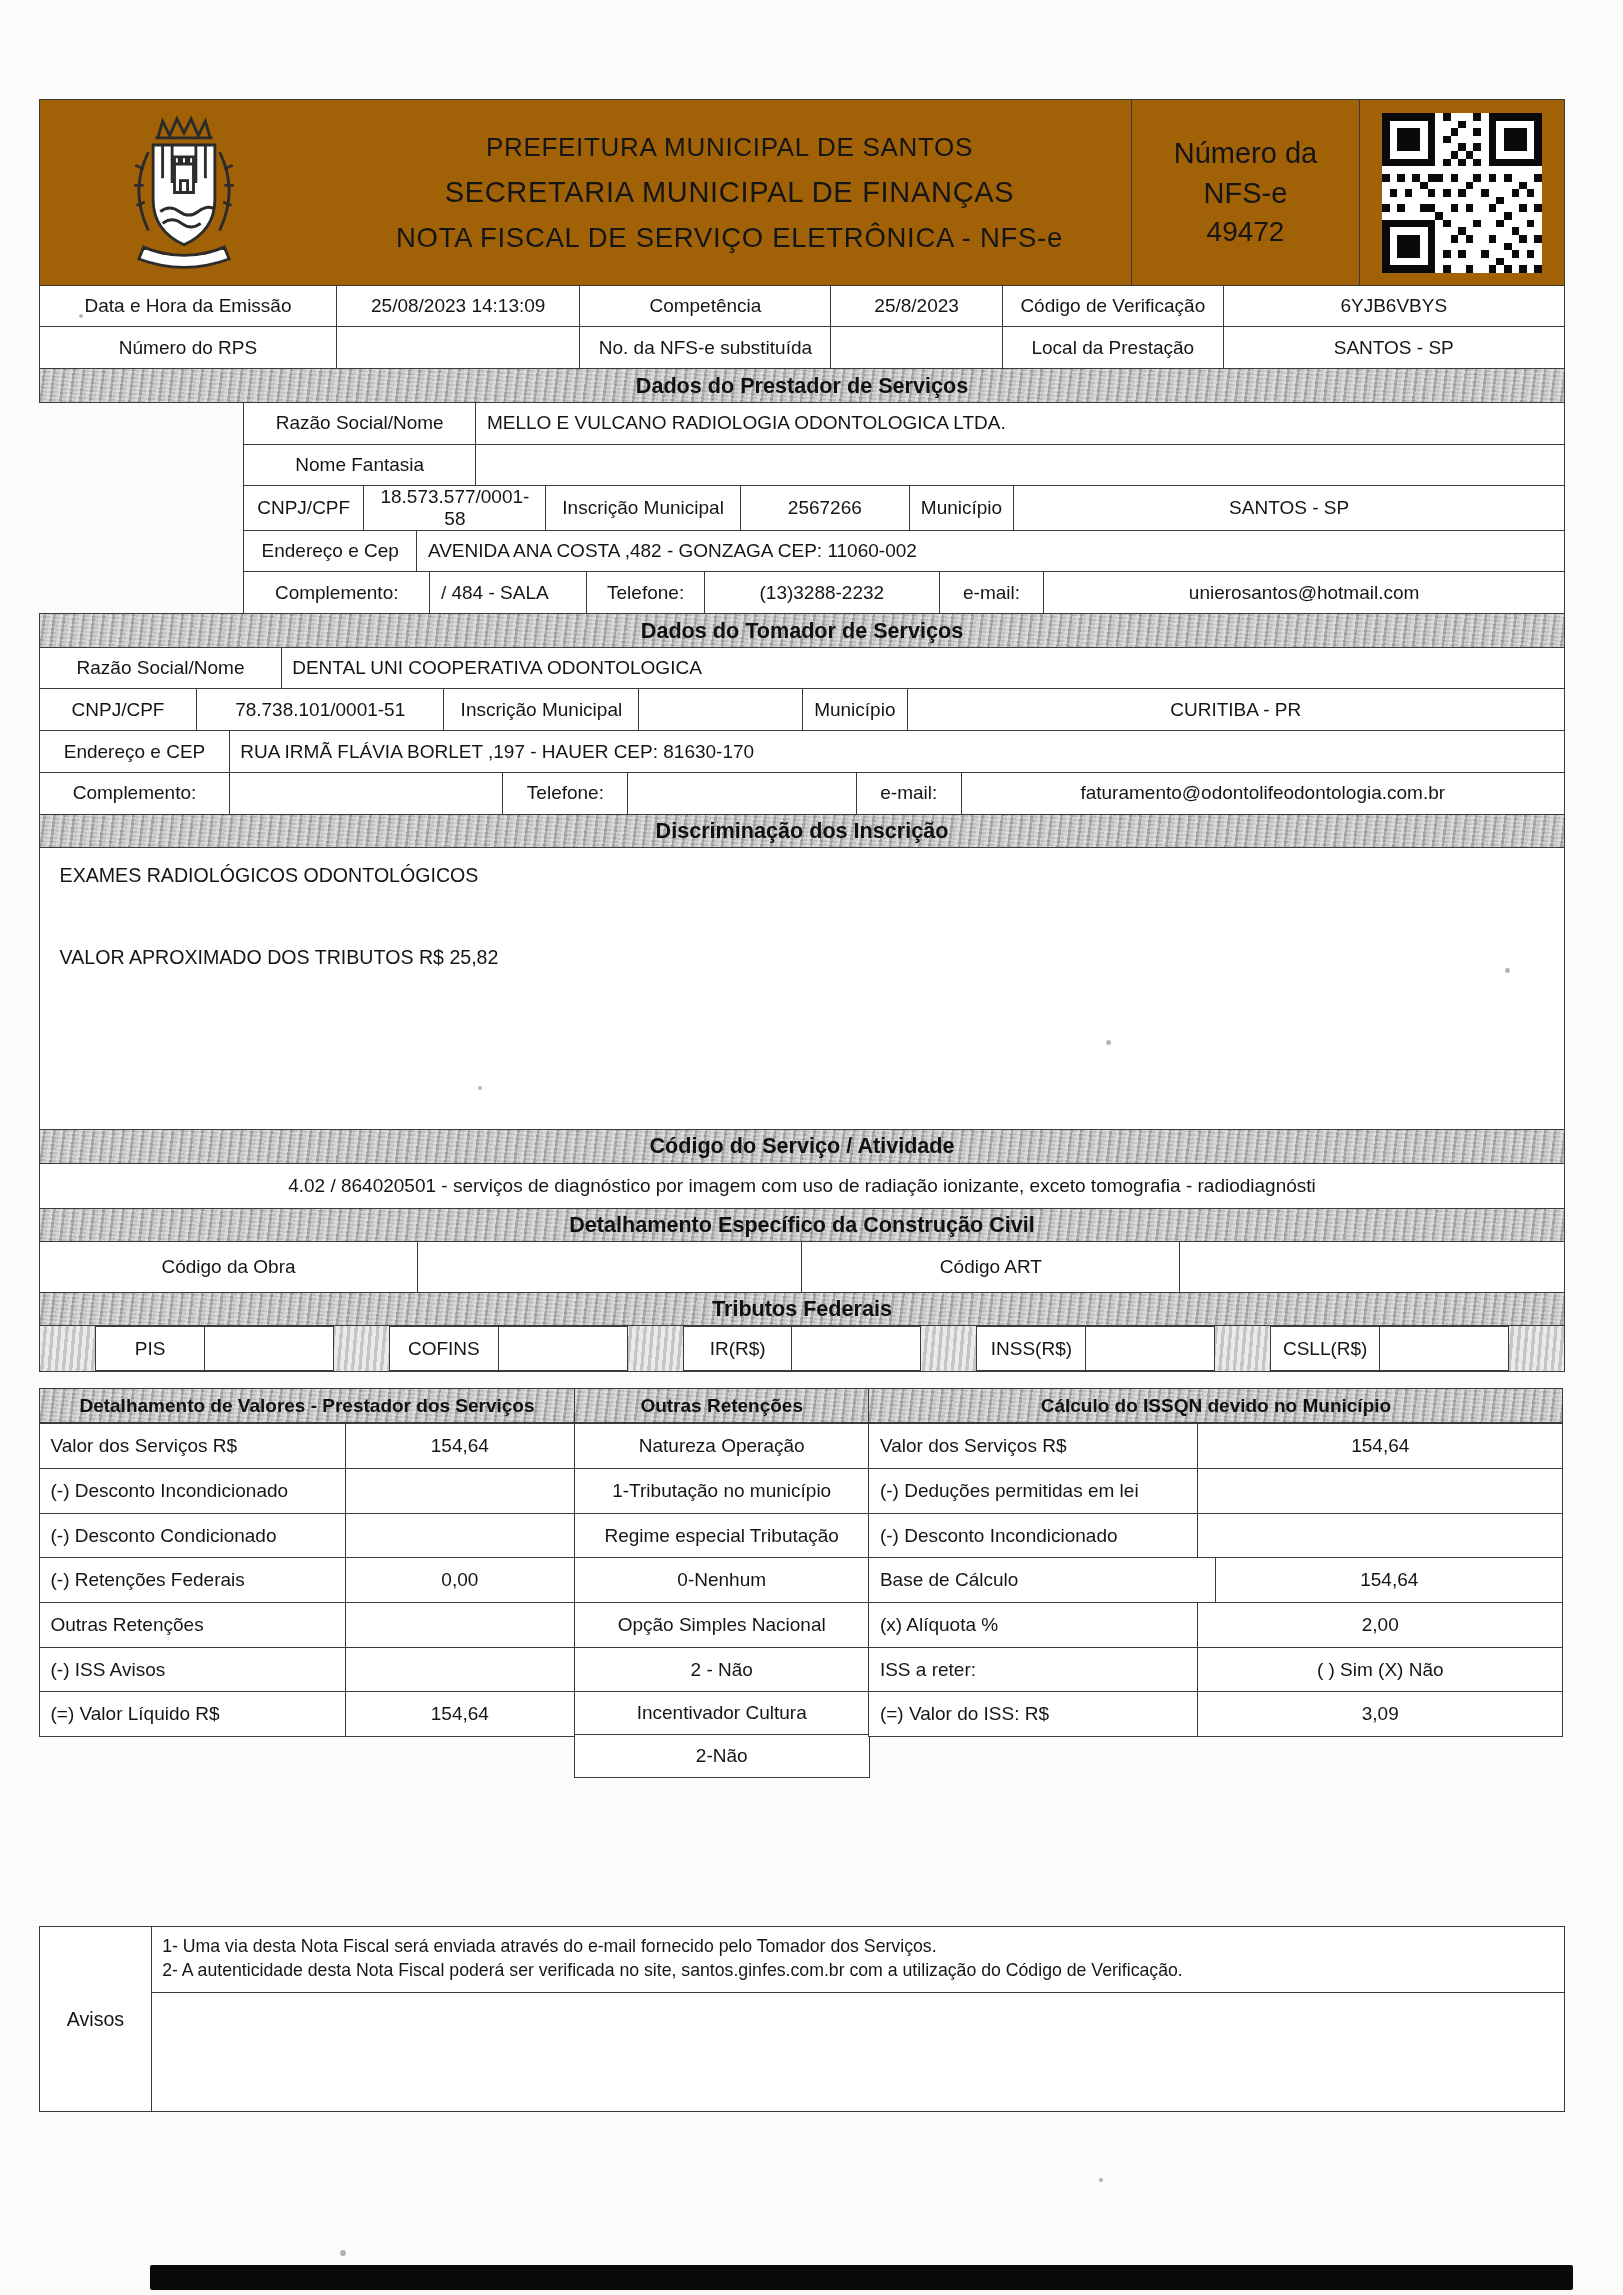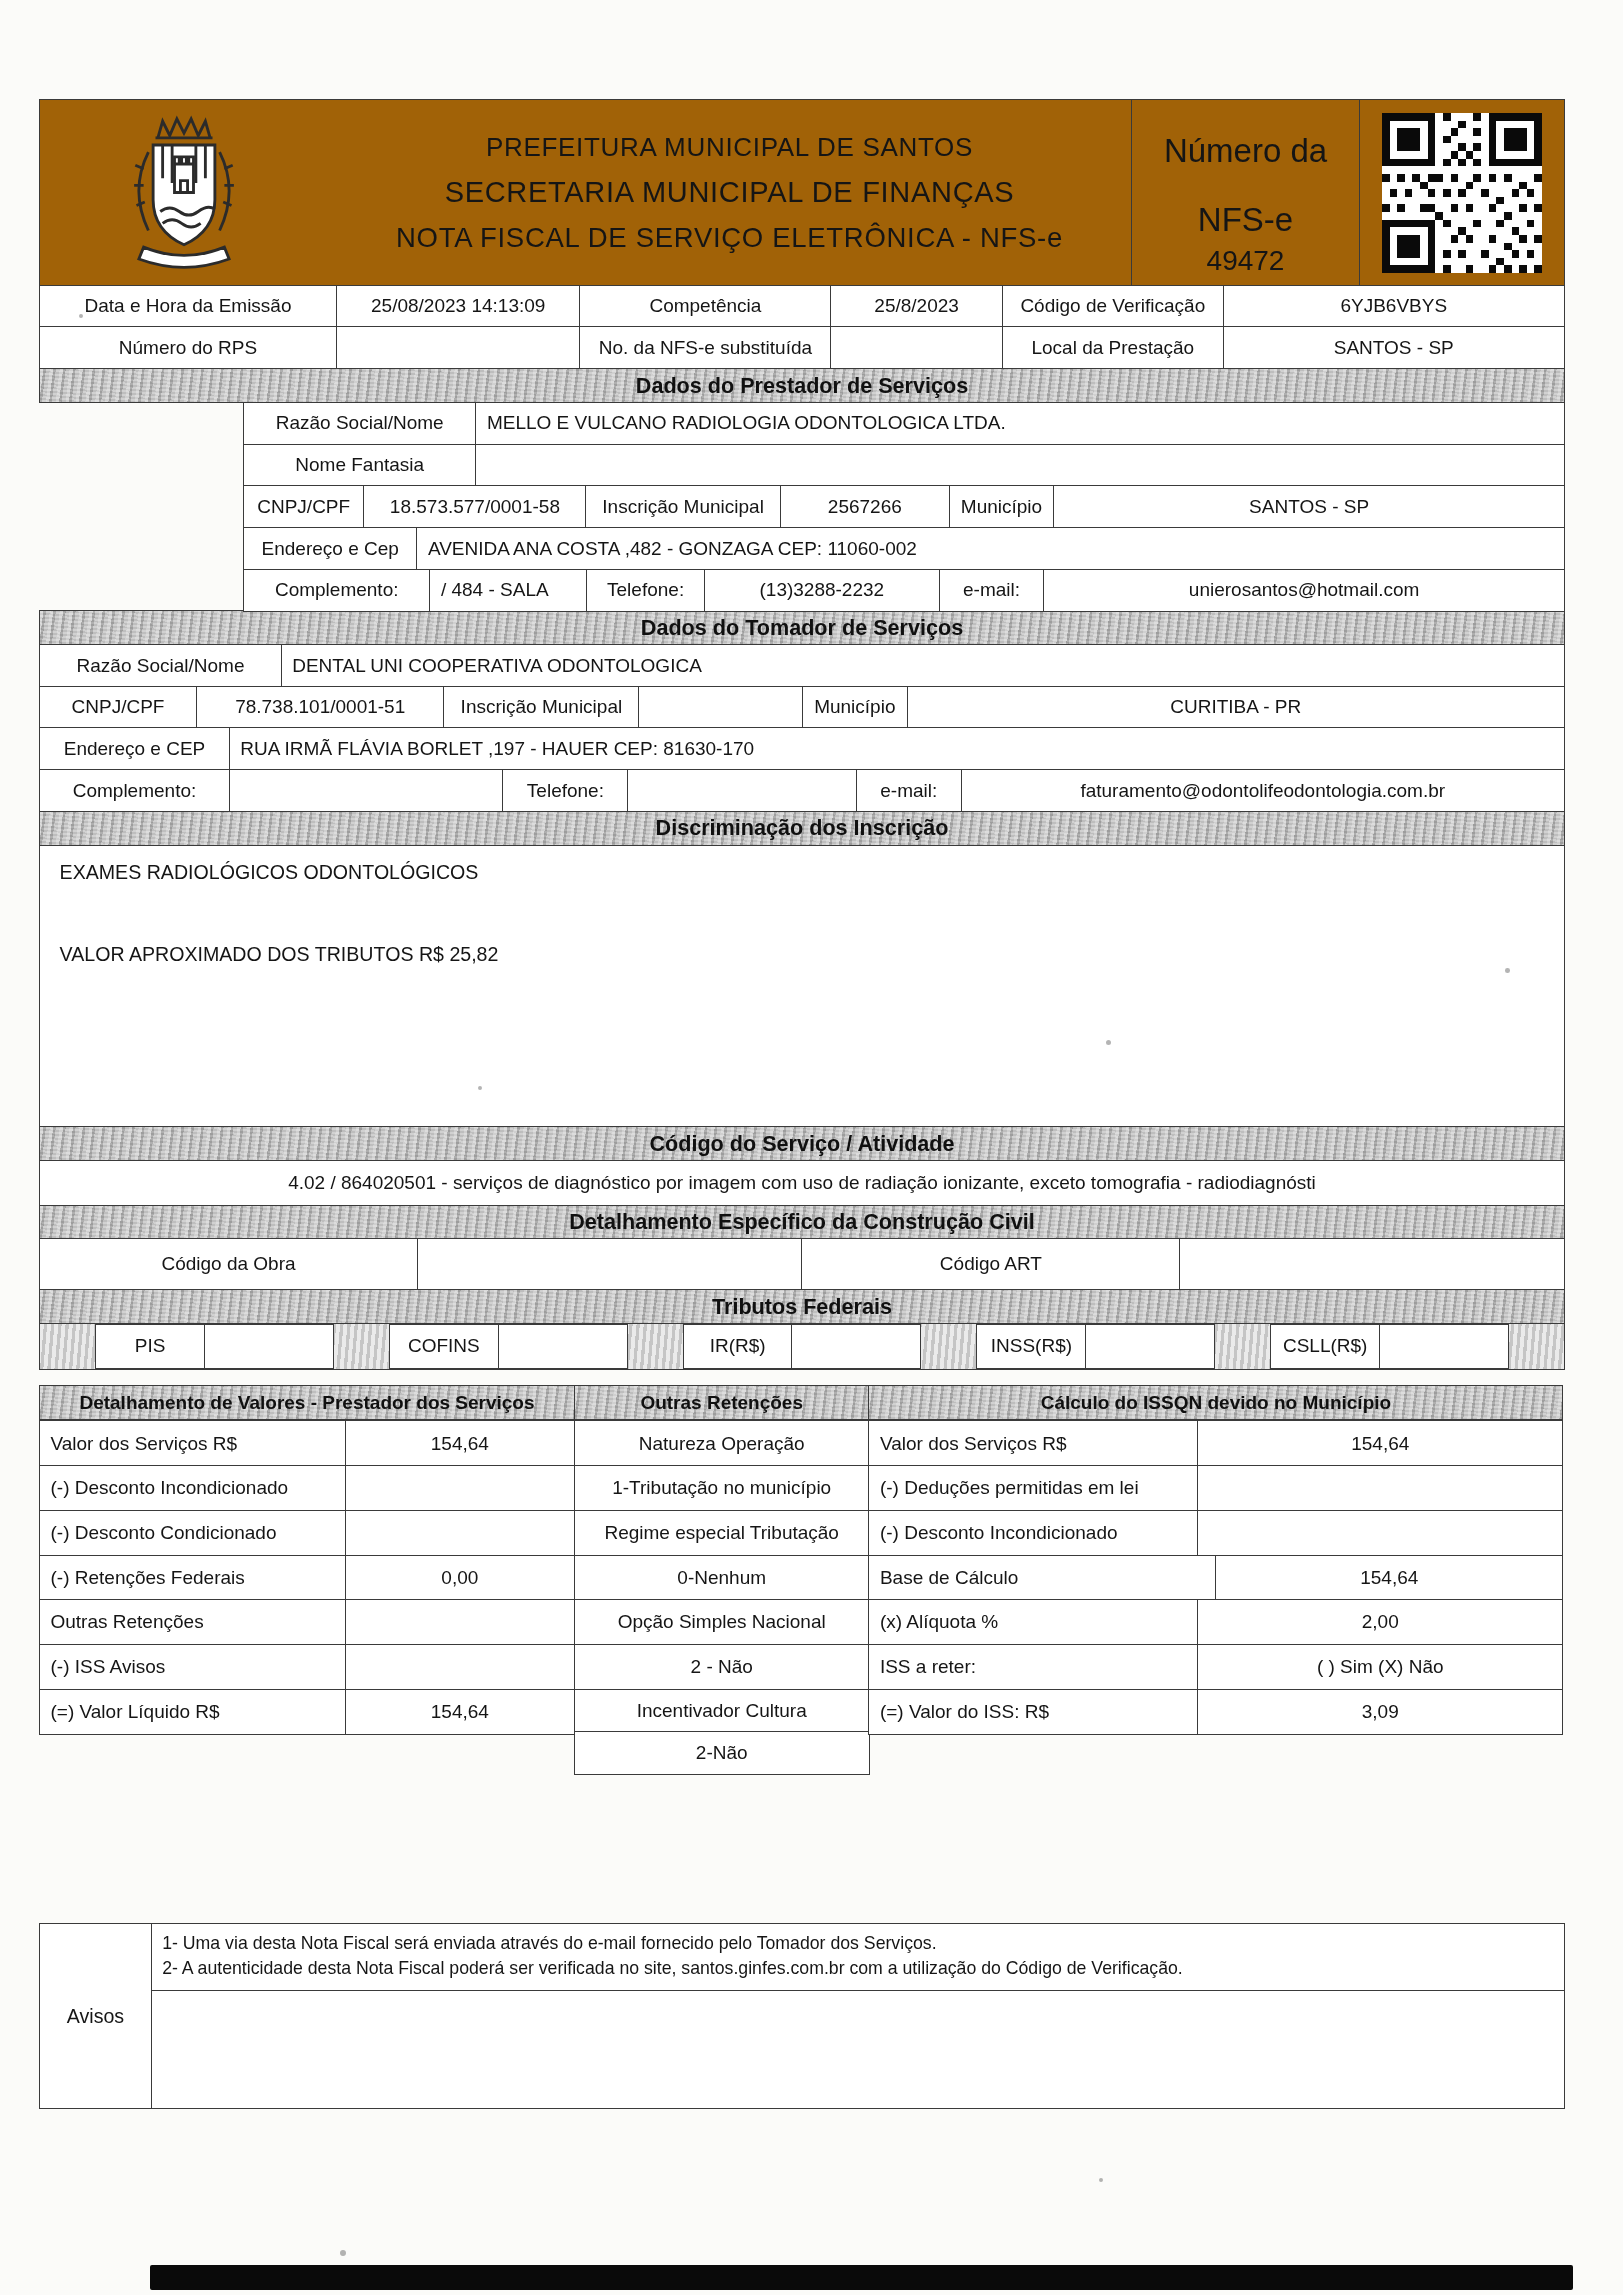--- a/index.html
+++ b/index.html
@@ -39,21 +39,21 @@
   .bar.small { font-size:19px; }
 
   
   .hdr { display:flex; border:1.3px solid #3a3a3a; height:187px; background:#a16207; }
   .hdr .logo { width:288px; display:flex; align-items:center; justify-content:center; }
   .hdr .titles { flex:1; display:flex; flex-direction:column; justify-content:center; gap:13px; text-align:center; }
   .t1 { font-size:26px; letter-spacing:0.7px; }
   .t2 { font-size:29px; letter-spacing:0.7px; }
   .t3 { font-size:27.5px; letter-spacing:0.7px; }
   .hdr .nfse { width:228px; border-left:1.3px solid #3a3a3a; display:flex; flex-direction:column; align-items:center; justify-content:center; gap:6.5px; }
-  .nfse-lbl { font-size:33px;margin-top:24px; }
+  .nfse-lbl { font-size:29px; }
   .nfse-num { font-size:28px; }
   .hdr .qr { width:205px; border-left:1.3px solid #3a3a3a; display:flex; align-items:center; justify-content:center; }
 
   
   .services { border:1.3px solid #3a3a3a; background:#fff; height:283px; padding:15.7px 19.6px; font-size:19.6px; }
   .services .l2 { margin-top:59px; }
 
   
   .trib {
     display:flex; border:1.3px solid #3a3a3a; height:47px; align-items:stretch;
@@ -172,21 +172,21 @@
     <div class="c grow">MELLO E VULCANO RADIOLOGIA ODONTOLOGICA LTDA.</div>
   </div>
   <div class="row">
     <div class="c sp" style="width:205px"></div>
     <div class="c ctr" style="width:234px">Nome Fantasia</div>
     <div class="c grow"></div>
   </div>
   <div class="row">
     <div class="c sp" style="width:205px"></div>
     <div class="c ctr" style="width:122px">CNPJ/CPF</div>
-    <div class="c ctr" style="width:223px">18.573.577/0001-58</div>
+    <div class="c ctr" style="width:183px">18.573.577/0001-58</div>
     <div class="c ctr" style="width:196px">Inscrição Municipal</div>
     <div class="c ctr" style="width:170px">2567266</div>
     <div class="c ctr" style="width:106px">Município</div>
     <div class="c ctr grow">SANTOS - SP</div>
   </div>
   <div class="row">
     <div class="c sp" style="width:205px"></div>
     <div class="c ctr" style="width:175px">Endereço e Cep</div>
     <div class="c grow">AVENIDA ANA COSTA ,482 - GONZAGA CEP: 11060-002</div>
   </div>

